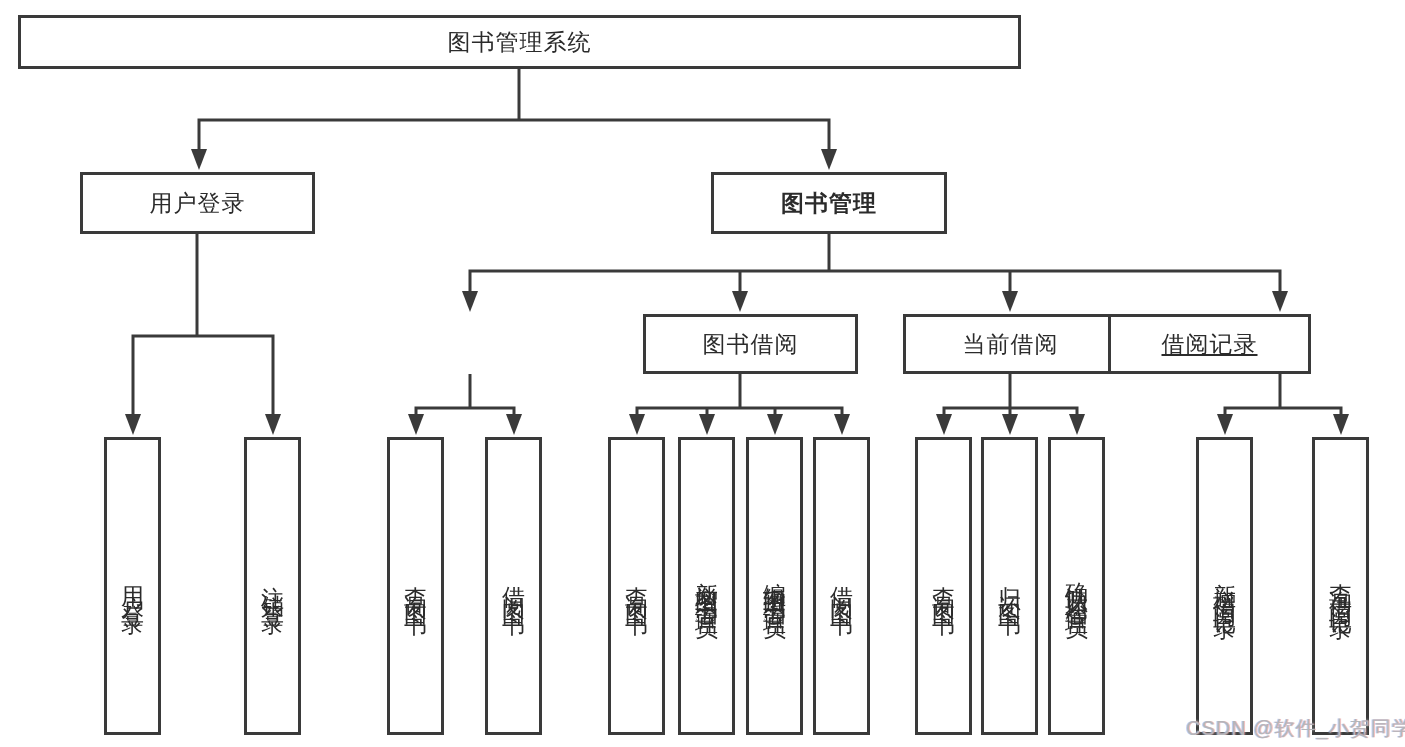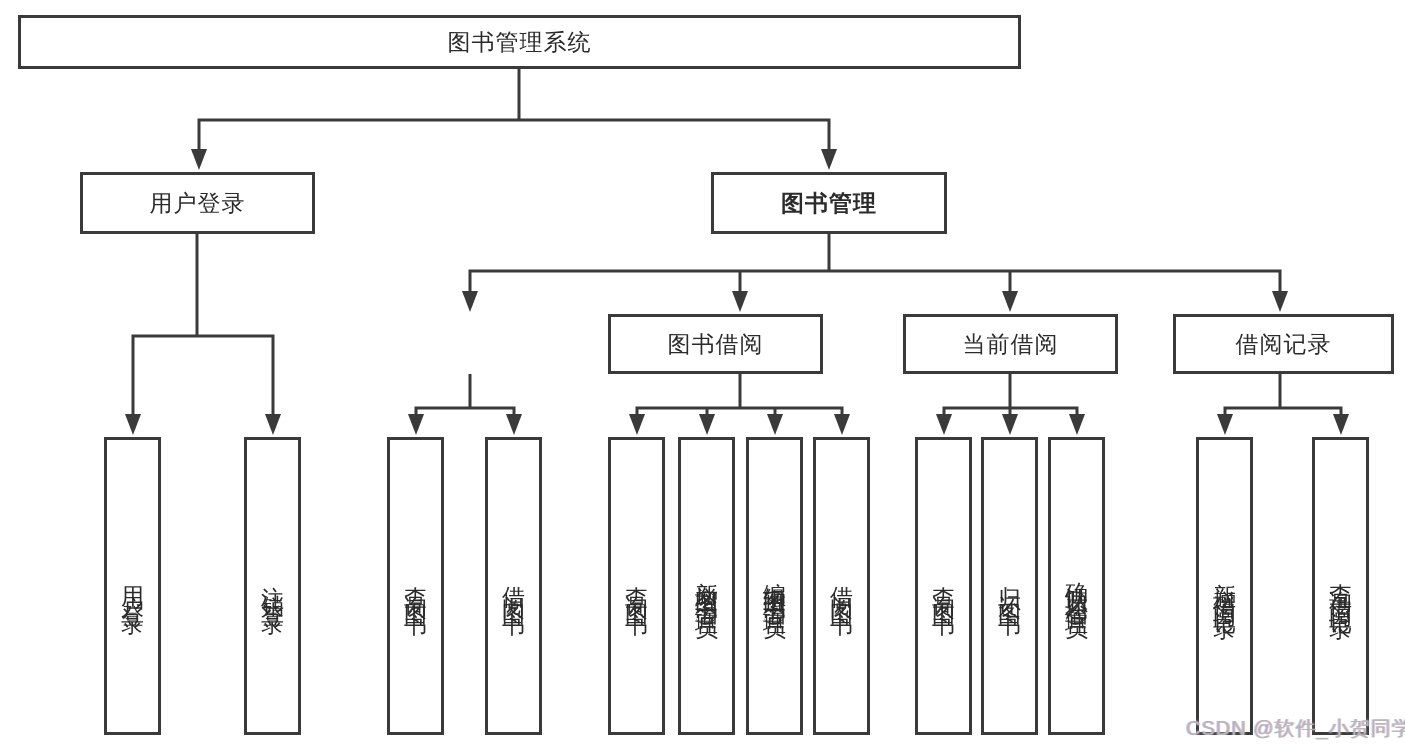--- a/index.html
+++ b/index.html
@@ -111,27 +111,27 @@
     <span>图书管理系统</span>
   </div>
 
   <div class="node" style="left:80px; top:172px; width:235px; height:62px;">
     <span>用户登录</span>
   </div>
   <div class="node" style="left:711px; top:172px; width:236px; height:62px;font-weight:bold;">
     <span>图书管理</span>
   </div>
 
-  <div class="node" style="left:608px; top:314px; width:215px; height:60px;justify-content:center;">
+  <div class="node" style="left:643px; top:314px; width:215px; height:60px;justify-content:center;">
     <span>图书借阅</span>
   </div>
   <div class="node" style="left:903px; top:314px; width:215px; height:60px;">
     <span>当前借阅</span>
   </div>
-  <div class="node" style="left:1173px; top:314px; width:221px; height:60px;">
+  <div class="node" style="left:1108px; top:314px; width:203px; height:60px;text-decoration:underline;">
     <span>借阅记录</span>
   </div>
 
   <div class="node leaf" style="left:104px; top:437px; width:57px; height:298px;">
     <span>用户登录</span>
   </div>
   <div class="node leaf" style="left:244px; top:437px; width:57px; height:298px;">
     <span>注销登录</span>
   </div>
 

